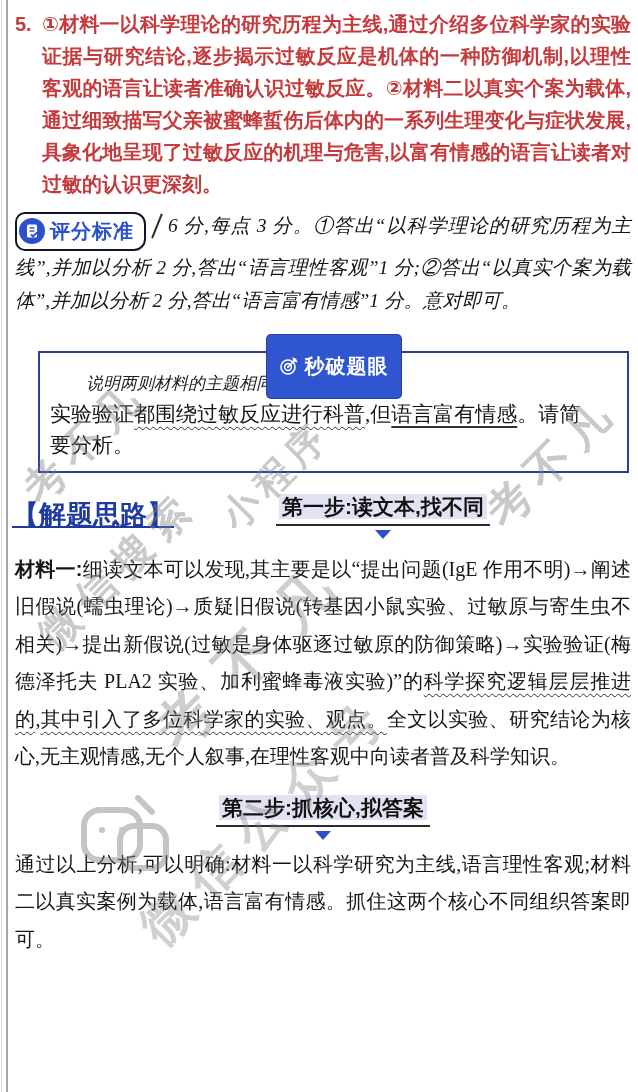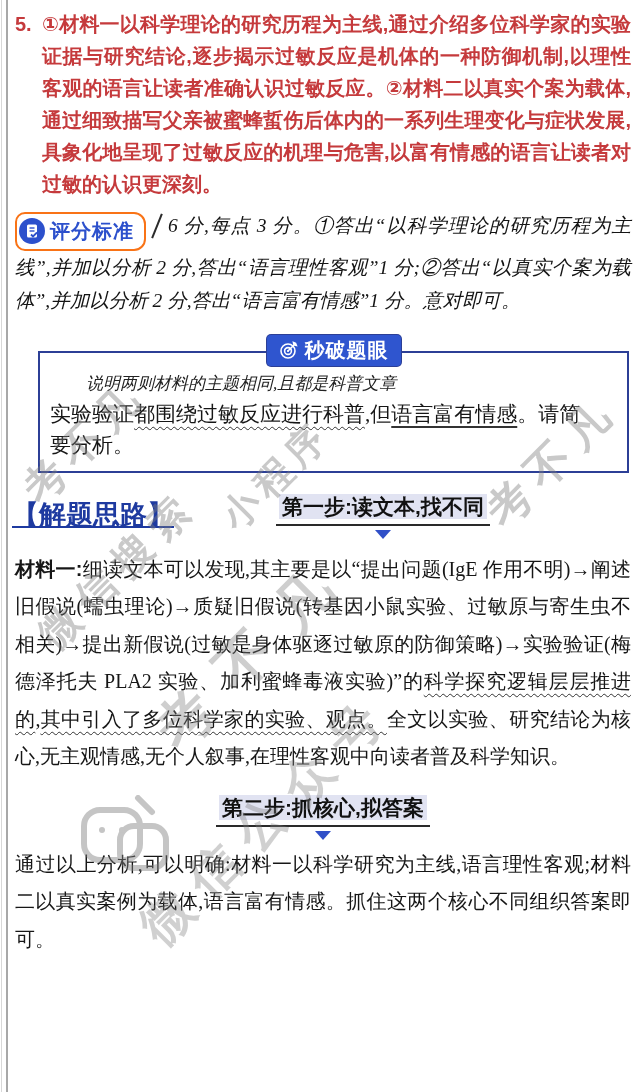--- a/index.html
+++ b/index.html
@@ -14,35 +14,35 @@
   
   .answer{position:relative;padding-left:27px;color:#c53a3c;
     font-family:"Liberation Sans","DejaVu Sans",sans-serif;font-weight:700;
     font-size:20px;line-height:32px;text-align:justify;}
   .answer-num{position:absolute;left:0;top:0;}
 
   
   .scoring{margin-top:9px;font-size:19.5px;line-height:33px;text-align:justify;
     font-style:italic;color:#141414;}
   .score-badge{display:inline-flex;align-items:center;gap:5px;font-style:normal;
-    border:2px solid #f97316;border-radius:10px 12px 12px 10px;padding:1px 10px 1px 2px;
+    border:2px solid #0f172a;border-radius:10px 12px 12px 10px;padding:1px 10px 1px 2px;
     margin-right:8px;vertical-align:-7px;background:#fff;position:relative;}
   .score-badge .lbl{color:#2c50cc;font-family:"Liberation Sans","DejaVu Sans",sans-serif;
     font-weight:700;font-size:20px;letter-spacing:1px;}
   .badge-slash{display:inline-block;width:2px;height:26px;background:#2b2b2b;
     transform:rotate(22deg);margin:0 10px 0 2px;vertical-align:-7px;font-style:normal;}
   .doc-ic{width:26px;height:26px;border-radius:50%;background:#2c50cc;display:inline-flex;
     align-items:center;justify-content:center;flex:0 0 26px;}
 
   
   .tip-box{position:relative;margin:34px 2px 0 23px;border:2px solid #2c3f96;
     padding:18px 10px 10px 10px;}
   .tip-badge{position:absolute;top:-18px;left:50%;transform:translateX(-50%);
     background:#2f55cf;color:#fff;font-family:"Liberation Sans","DejaVu Sans",sans-serif;
-    font-weight:700;font-size:20px;letter-spacing:1px;padding:2px 12px;border-radius:4px;
+    font-weight:700;font-size:20px;letter-spacing:1px;padding:18px 12px;border-radius:4px;
     display:flex;align-items:center;gap:6px;white-space:nowrap;box-shadow:0 0 0 1px #2c3f96;}
   .tip-note{font-style:italic;font-size:17px;line-height:25px;color:#222;}
   .tip-note.top{padding-left:36px;}
   .tip-note.mid{padding-left:158px;}
   .tip-main{font-size:21px;line-height:31px;margin-top:3px;}
   .u-wavy{text-decoration-line:underline;text-decoration-style:wavy;
     text-decoration-thickness:1px;text-underline-offset:5px;text-decoration-color:#333;}
   .u-line{text-decoration-line:underline;text-decoration-style:solid;
     text-decoration-thickness:1.5px;text-underline-offset:5px;text-decoration-color:#333;}
 

